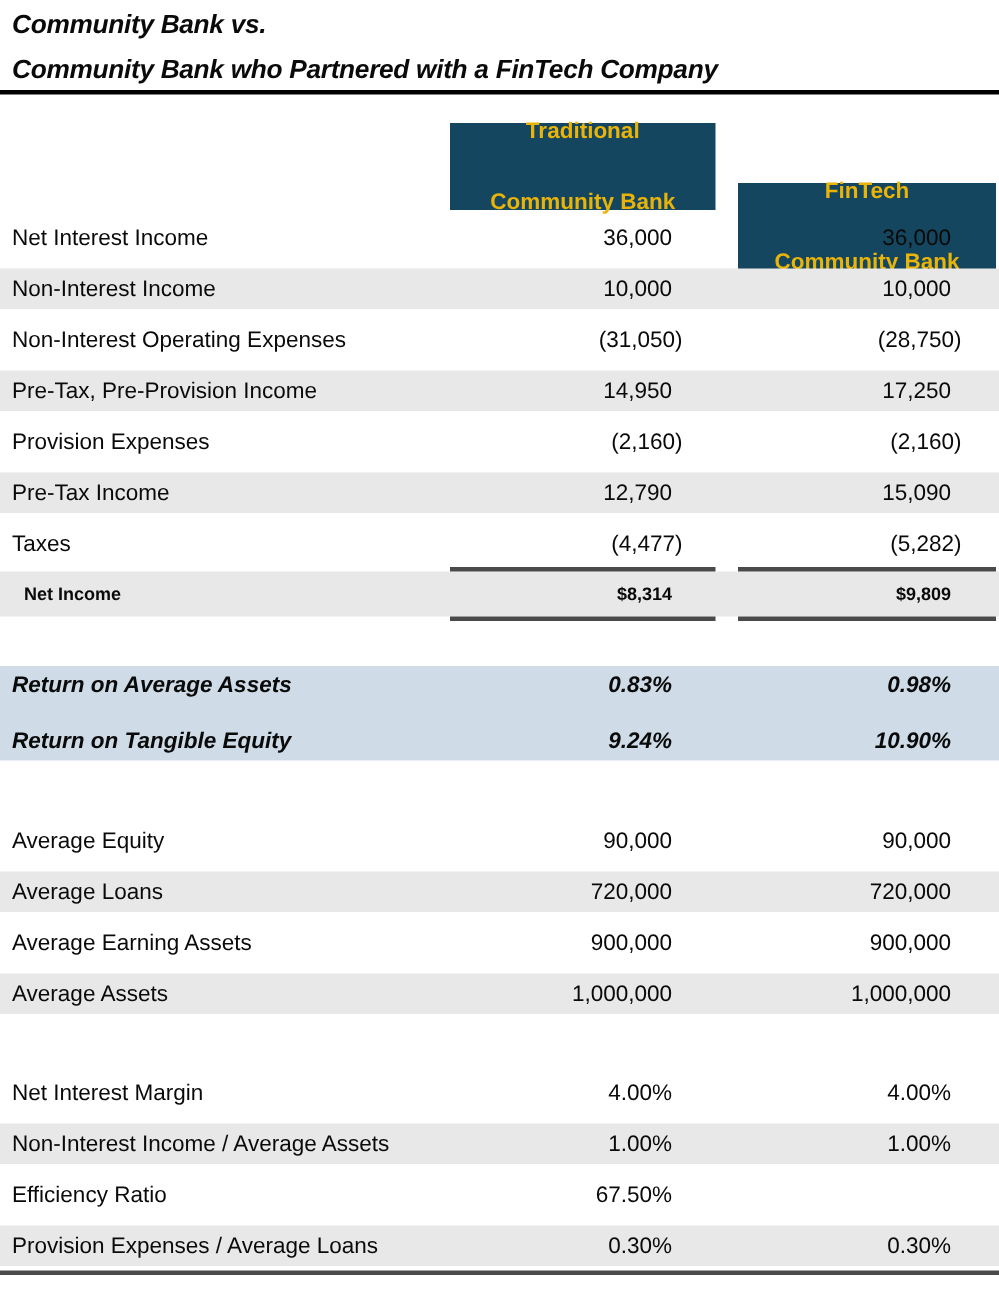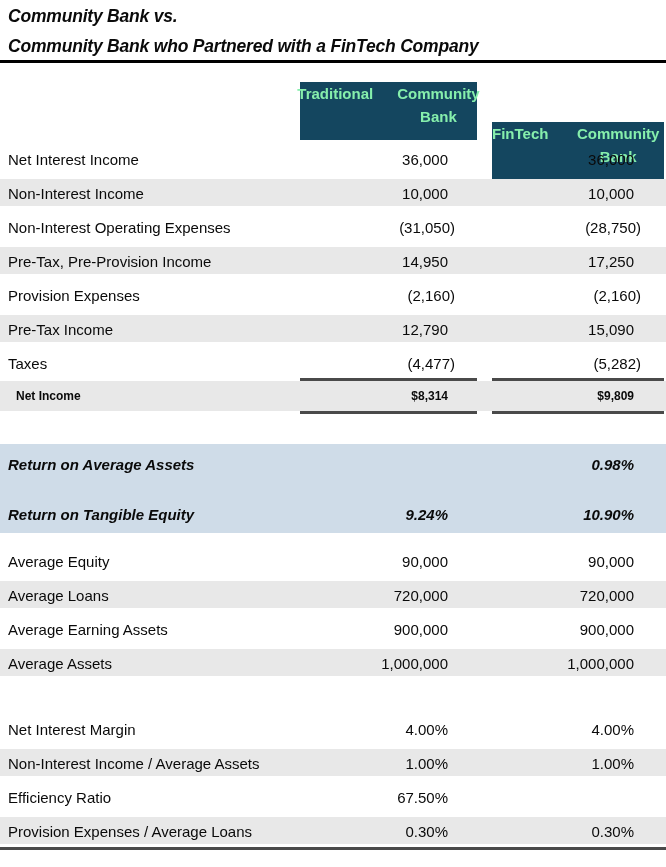--- a/index.html
+++ b/index.html
@@ -6,31 +6,31 @@
   .page {
     position:relative; width:666px; height:867px; background:#ffffff;
     font-family:"Liberation Sans", sans-serif; color:#0a0a0a; overflow:hidden;
   }
   .title-line { position:absolute; left:8px; font-size:17.5px; font-weight:bold; letter-spacing:-0.2px; white-space:nowrap;font-style:italic; }
   .title-line.l1 { top:6px; }
   .title-line.l2 { top:36px; }
   .title-rule { position:absolute; left:0; top:60px; width:666px; height:3px; background:#000000; }
 
   .col-head {
-    position:absolute; top:82px; height:58px; background:#14465f; color:#86efac;
+    position:absolute; top:82px; height:58px; background:#14465f; color:#eab308;
     font-size:15px; font-weight:bold; text-align:center;
-    display:flex; flex-direction:row; justify-content:center; line-height:23px;gap:24px;
+    display:flex; flex-direction:column; justify-content:center; line-height:23px;gap:24px;
   }
   .col-head.c1 { left:300px; width:177px; }
   .col-head.c2 { left:492px; width:172px;margin-top:40px; }
 
   .section { position:absolute; left:0; width:666px; }
   #sec-income   { top:145px; }
   #row-netincome{ top:381px; }
-  #sec-returns  { top:444px; height:89px; background:#cfdce8; display:flex; flex-direction:column;gap:11px; }
+  #sec-returns  { top:444px; height:63px; background:#cfdce8; display:flex; flex-direction:column;gap:11px; }
   #sec-balances { top:547px; }
   #sec-ratios   { top:715px; }
 
   .row { position:relative; height:27px; margin-bottom:7px; font-size:15px; }
   .row.shaded { background:#e8e8e8; }
   #sec-returns .row { flex:1; height:auto; margin-bottom:0; background:transparent; font-weight:bold; font-style:italic; }
 
   .lbl { position:absolute; left:8px; top:50%; transform:translateY(-50%); white-space:nowrap; }
   .vcell { position:absolute; top:50%; transform:translateY(-50%); text-align:right; white-space:nowrap; }
   .vcell.v1 { left:300px; width:148px; }
@@ -106,20 +106,21 @@
     <div class="ni-rule c1"></div>
     <div class="ni-rule c2"></div>
     <span class="lbl">Net Income</span>
     <span class="vcell v1"><span class="val">$8,314</span></span>
     <span class="vcell v2"><span class="val">$9,809</span></span>
   </div>
 
   <div class="section" id="sec-returns">
       <div class="row">
         <span class="lbl">Return on Average Assets</span>
+        <span class="vcell v1"><span class="val">0.83%</span></span>
         <span class="vcell v2"><span class="val">0.98%</span></span>
       </div>
       <div class="row">
         <span class="lbl">Return on Tangible Equity</span>
         <span class="vcell v1"><span class="val">9.24%</span></span>
         <span class="vcell v2"><span class="val">10.90%</span></span>
       </div>
     </div>
   <div class="section" id="sec-balances">
       <div class="row">

